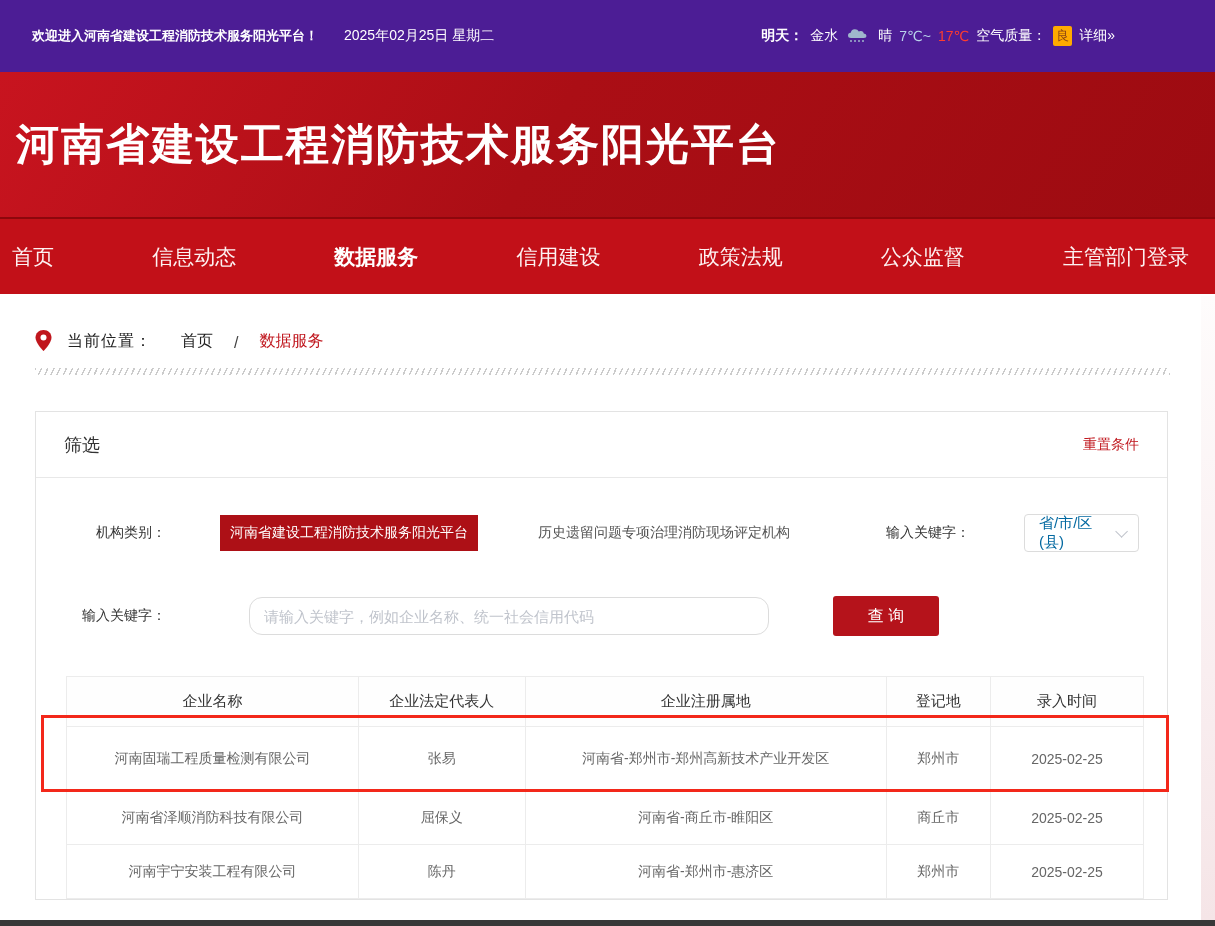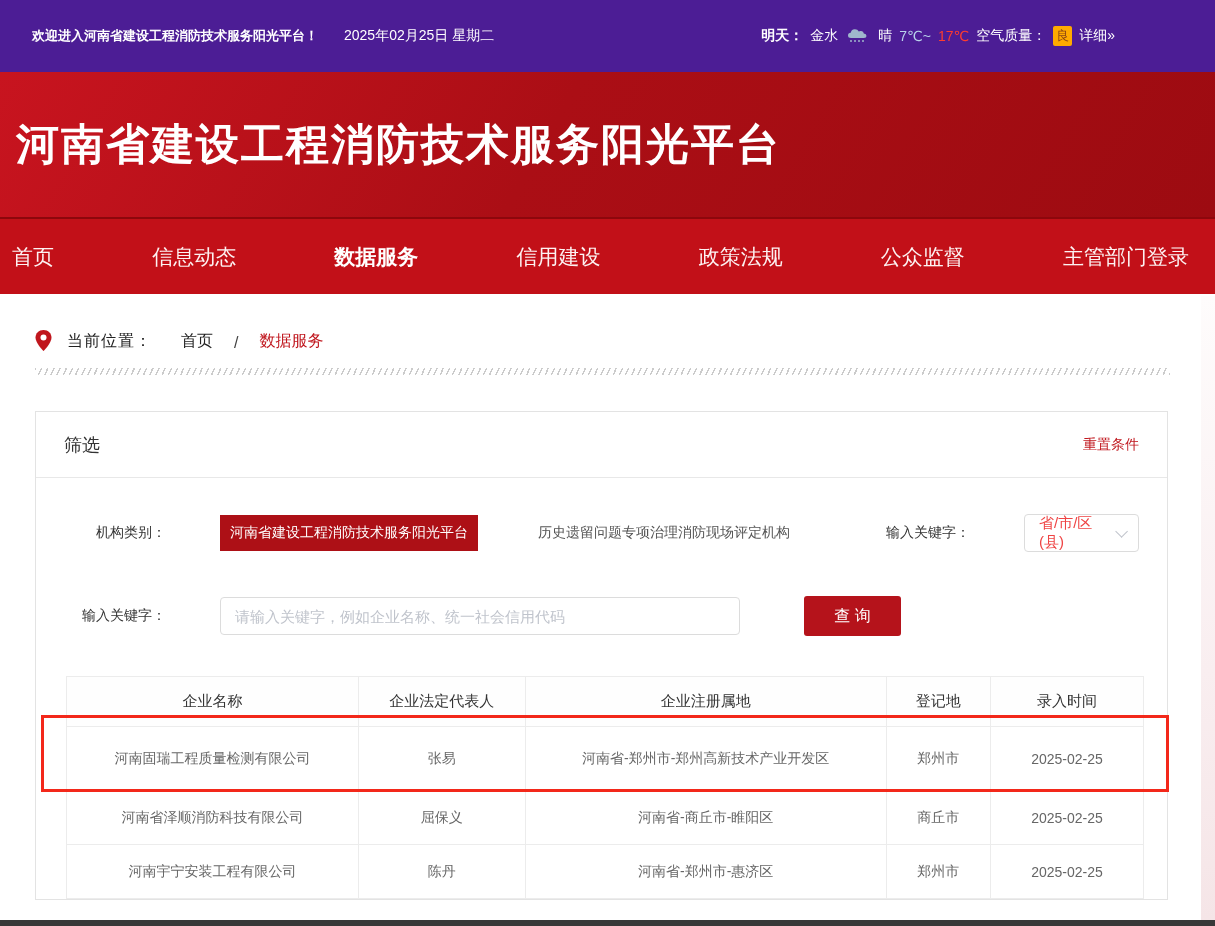--- a/index.html
+++ b/index.html
@@ -138,46 +138,47 @@
   .region-label { margin-left: 38px; width: auto; }
   .select-box {
     width: 335px;
     height: 38px;
     border: 1px solid #dcdcdc;
     border-radius: 4px;
     display: flex;
     align-items: center;
     justify-content: space-between;
     padding: 15px 14px;
-    color: #ef4444;
+    color: #0369a1;
     font-size: 15px;
     cursor: pointer;
     background: #fff;
   }
   .chevron {
     width: 9px; height: 9px;
     border-right: 1.5px solid #c0c4cc;
     border-bottom: 1.5px solid #c0c4cc;
     transform: rotate(45deg) translateY(-3px);
   }
   .keyword-input {
     width: 520px;
     height: 38px;
     border: 1px solid #dcdcdc;
-    border-radius: 4px;
+    border-radius: 13px;
     padding: 0 14px;
     font-size: 15px;
     color: #333;
     outline: none;
     font-family: "Liberation Sans", "DejaVu Sans", sans-serif;
+    margin-left: 29px;
   }
   .keyword-input::placeholder { color: #c0c4cc; }
   .search-btn {
     margin-left: 16px;
-    width: 97px;
+    width: 106px;
     height: 40px;
     background: #b5131b;
     color: #fff;
     border: none;
     border-radius: 3px;
     font-size: 16px;
     cursor: pointer;
     font-family: "Liberation Sans", "DejaVu Sans", sans-serif;
     white-space: nowrap;
   }

